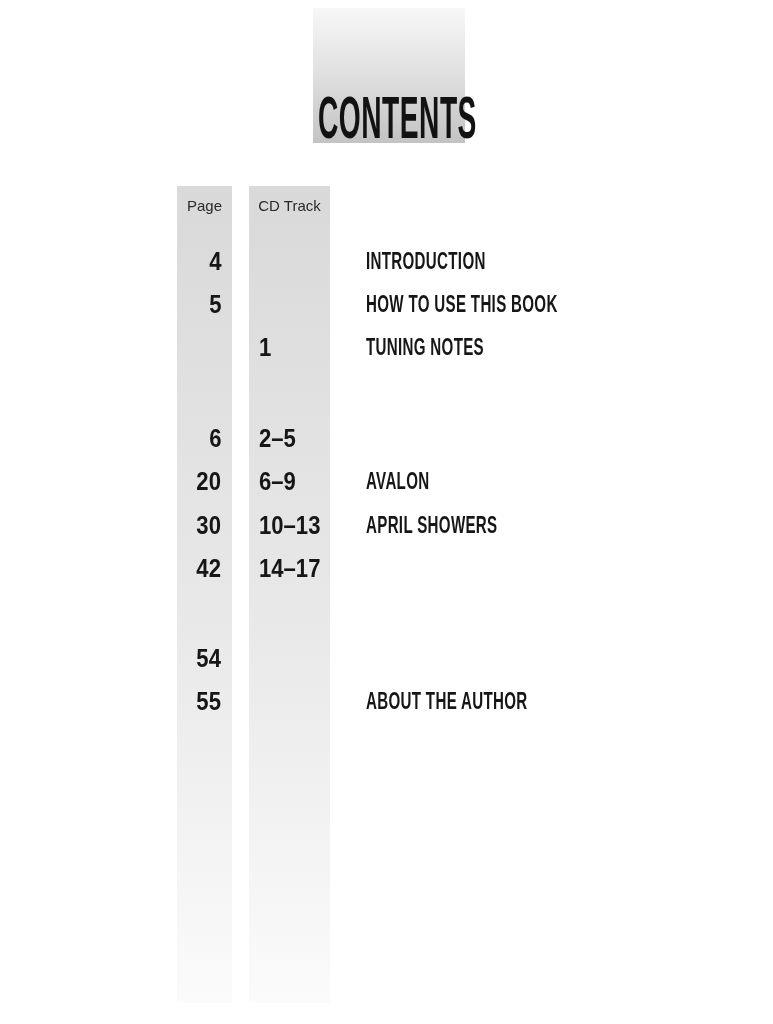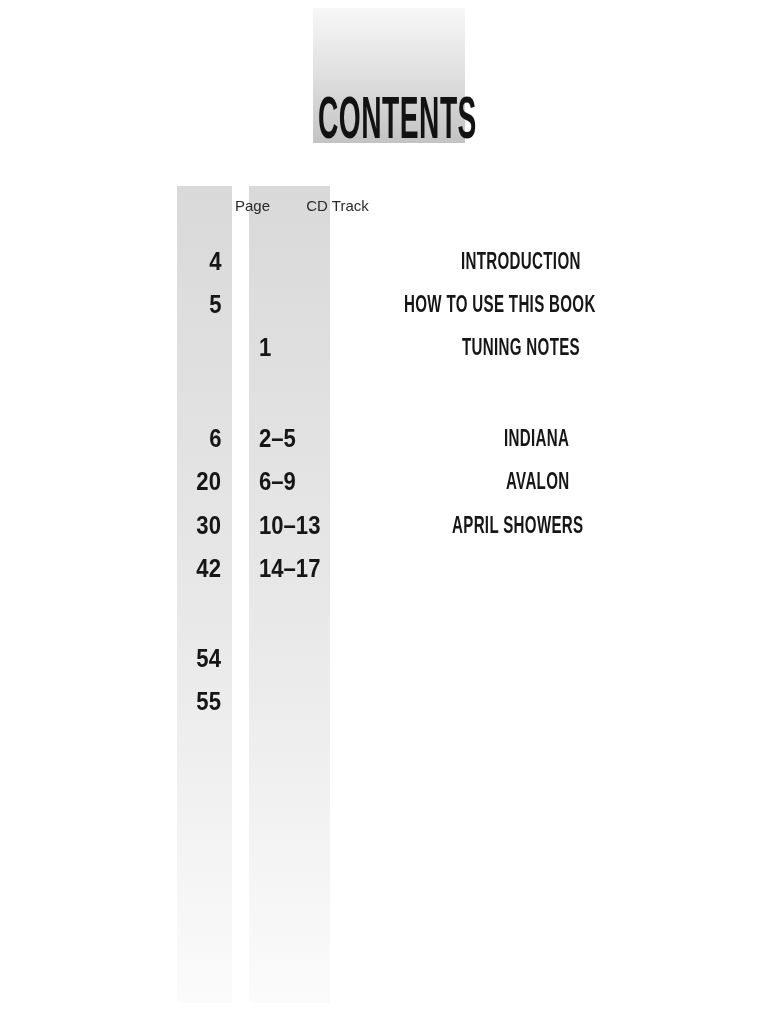--- a/index.html
+++ b/index.html
@@ -43,36 +43,35 @@
   .col-track { left: 249px; width: 81px; }
 
   
   .hdr {
     position: absolute;
     top: 195px;
     line-height: 22px;
     font-size: 15px;
     color: #2a2a2a;
     text-align: center;
-    padding-left: 48px;
   }
   .hdr-page  { left: 177px; width: 55px; }
   .hdr-track { left: 249px; width: 81px; }
 
   
   .row {
     position: absolute;
     left: 0; width: 773px;
     height: 26px;
     line-height: 26px;
   }
   .cell { position: absolute; top: 0; height: 26px; }
   .cell-page  { left: 177px; width: 44px; text-align: right; }
   .cell-cd    { left: 259px; width: 70px; text-align: left; }
-  .cell-title { left: 386px; width: 340px; text-align: center; }
+  .cell-title { left: 366px; width: 340px; text-align: left; }
 
   .num {
     display: inline-block;
     font-size: 26px;
     font-weight: 700;
     color: #161616;
     white-space: nowrap;
     transform: scaleX(0.85);
   }
   .cell-page .num  { transform-origin: right center; }
@@ -116,21 +115,20 @@
 
 <div class="row" style="top:334px">
   <div class="cell cell-page"><span class="num"></span></div>
   <div class="cell cell-cd"><span class="num">1</span></div>
   <div class="cell cell-title"><span class="ttl">TUNING NOTES</span></div>
 </div>
 
 <div class="row" style="top:425px">
   <div class="cell cell-page"><span class="num">6</span></div>
   <div class="cell cell-cd"><span class="num">2–5</span></div>
-  <div class="cell cell-title"><span class="ttl">INDIANA</span></div>
 </div>
 
 <div class="row" style="top:468px">
   <div class="cell cell-page"><span class="num">20</span></div>
   <div class="cell cell-cd"><span class="num">6–9</span></div>
   <div class="cell cell-title"><span class="ttl">AVALON</span></div>
 </div>
 
 <div class="row" style="top:512px">
   <div class="cell cell-page"><span class="num">30</span></div>
@@ -144,13 +142,14 @@
 </div>
 
 <div class="row" style="top:645px">
   <div class="cell cell-page"><span class="num">54</span></div>
   <div class="cell cell-cd"><span class="num"></span></div>
 </div>
 
 <div class="row" style="top:688px">
   <div class="cell cell-page"><span class="num">55</span></div>
   <div class="cell cell-cd"><span class="num"></span></div>
+  <div class="cell cell-title"><span class="ttl">ABOUT THE AUTHOR</span></div>
 </div>
 
 </body></html>

